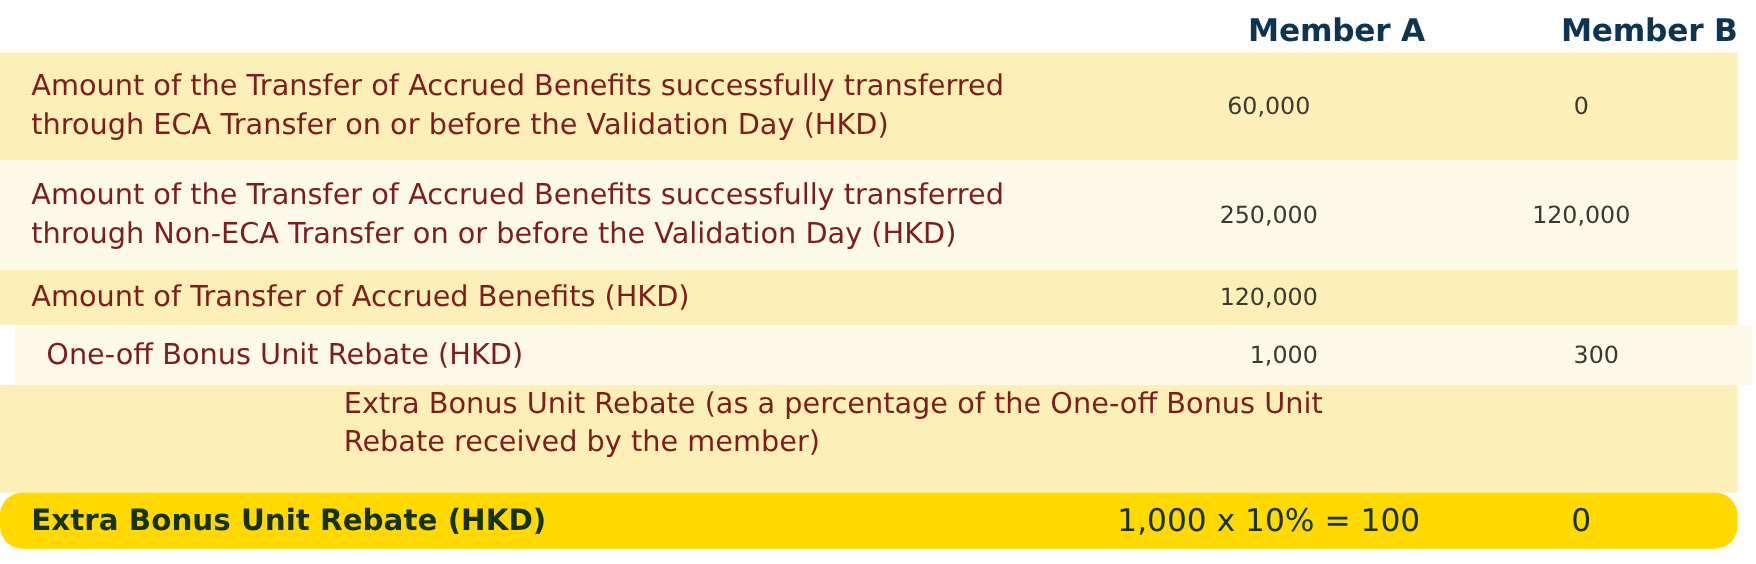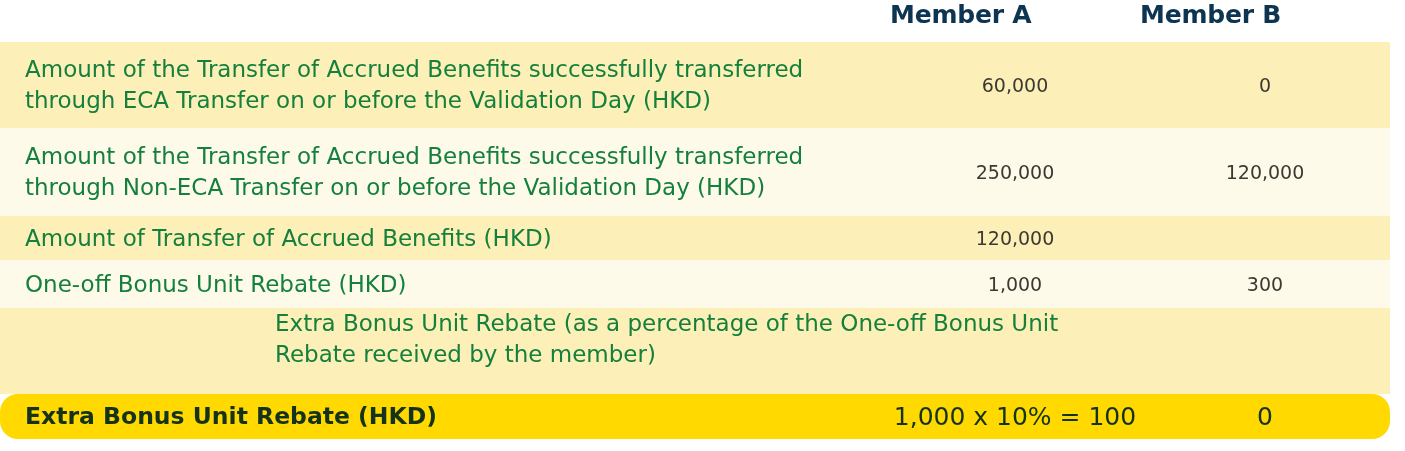--- a/index.html
+++ b/index.html
@@ -28,27 +28,27 @@
     height: 42px;
     background: #ffffff;
   }
   .th-spacer {
     width: 890px;
     flex: 0 0 890px;
   }
   .th-col {
     flex: 0 0 250px;
     width: 250px;
-    text-align: left;
+    text-align: right;
     font-size: 25px;
     font-weight: bold;
     color: #0d3450;
     letter-spacing: -0.2px;
     line-height: 1;
-    padding-bottom: 15px;
+    padding-bottom: 5px;
   }
   .th-end {
     flex: 1 1 auto;
   }
 
   
   .table-row {
     display: flex;
     align-items: center;
     width: 1390px;
@@ -59,21 +59,21 @@
   .table-row.band-total { background: #ffd900; }
 
   .cell-label {
     flex: 0 0 890px;
     width: 890px;
     box-sizing: border-box;
     padding-left: 25px;
     padding-right: 14px;
     font-size: 23px;
     line-height: 1.33;
-    color: #15803d;
+    color: #7f1d1d;
     font-weight: normal;
   }
   .cell-value {
     flex: 0 0 250px;
     width: 250px;
     text-align: center;
     font-size: 19px;
     line-height: 1.2;
     color: #3a3a33;
     font-weight: normal;
@@ -90,21 +90,21 @@
   }
   .band-total .cell-value {
     color: #14331a;
     font-size: 25px;
   }
 
   
   .r-0 { height: 86px; }
   .r-1 { height: 88px; }
   .r-2 { height: 44px; }
-  .r-3 { height: 48px; }
+  .r-3 { height: 48px; margin-left: 12px; }
   .r-4 { height: 86px; flex-direction: column; }
   .r-5 { height: 45px; border-radius: 18px; }
 </style>
 </head>
 <body>
 
 <div class="comparison-table">
 
   <div class="table-header">
     <div class="th-spacer"></div>

